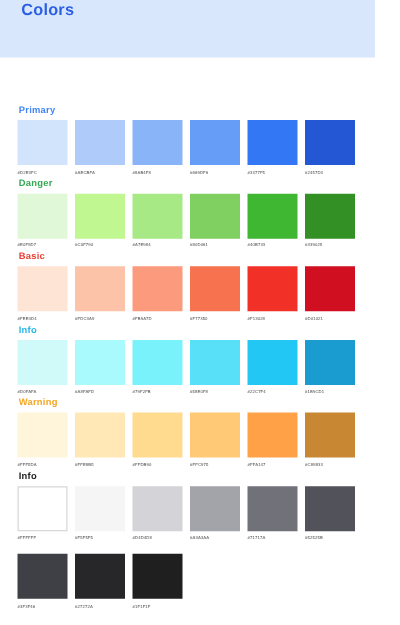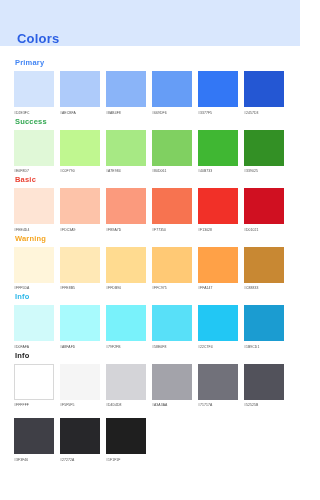--- a/index.html
+++ b/index.html
@@ -19,34 +19,35 @@
     height: 500px;
     position: relative;
     box-sizing: border-box;
   }
 
   
   .header {
     height: 46px;
     background: #d9e7fd;
     display: flex;
-    align-items: flex-end;
+    align-items: flex-start;
     padding-left: 17px;
     box-sizing: border-box;
   }
   .header-title {
     font-size: 13px;
     font-weight: bold;
     color: #2b5fe3;
     letter-spacing: 0.2px;
   }
 
   
   .content {
     padding: 12px 0 0 0;
+    margin-top: 25px;
   }
 
   .section {
     margin-bottom: 1px;
   }
 
   .section-title {
     font-size: 7.5px;
     font-weight: bold;
     padding-left: 15px;
@@ -120,21 +121,21 @@
             <div class="swatch" style="background: rgb(51, 119, 245);"></div>
             <div class="swatch-label">#3377F5</div>
           </div>
           <div class="swatch-cell">
             <div class="swatch" style="background: rgb(36, 87, 211);"></div>
             <div class="swatch-label">#2457D3</div>
           </div>
         </div>
       </div>
       <div class="section">
-        <div class="section-title" style="color: rgb(52, 168, 83);">Success</div>
+        <div class="section-title" style="color: rgb(52, 168, 83);">Danger</div>
         <div class="swatch-row">
           <div class="swatch-cell">
             <div class="swatch" style="background: rgb(224, 248, 215);"></div>
             <div class="swatch-label">#E0F8D7</div>
           </div>
           <div class="swatch-cell">
             <div class="swatch" style="background: rgb(192, 247, 144);"></div>
             <div class="swatch-label">#C0F790</div>
           </div>
           <div class="swatch-cell">
@@ -178,20 +179,49 @@
             <div class="swatch" style="background: rgb(241, 48, 40);"></div>
             <div class="swatch-label">#F13028</div>
           </div>
           <div class="swatch-cell">
             <div class="swatch" style="background: rgb(208, 16, 33);"></div>
             <div class="swatch-label">#D01021</div>
           </div>
         </div>
       </div>
       <div class="section">
+        <div class="section-title" style="color: rgb(41, 182, 232);">Info</div>
+        <div class="swatch-row">
+          <div class="swatch-cell">
+            <div class="swatch" style="background: rgb(208, 250, 250);"></div>
+            <div class="swatch-label">#D0FAFA</div>
+          </div>
+          <div class="swatch-cell">
+            <div class="swatch" style="background: rgb(168, 250, 253);"></div>
+            <div class="swatch-label">#A8FAFD</div>
+          </div>
+          <div class="swatch-cell">
+            <div class="swatch" style="background: rgb(121, 242, 251);"></div>
+            <div class="swatch-label">#79F2FB</div>
+          </div>
+          <div class="swatch-cell">
+            <div class="swatch" style="background: rgb(88, 224, 248);"></div>
+            <div class="swatch-label">#58E0F8</div>
+          </div>
+          <div class="swatch-cell">
+            <div class="swatch" style="background: rgb(34, 199, 244);"></div>
+            <div class="swatch-label">#22C7F4</div>
+          </div>
+          <div class="swatch-cell">
+            <div class="swatch" style="background: rgb(27, 156, 209);"></div>
+            <div class="swatch-label">#1B9CD1</div>
+          </div>
+        </div>
+      </div>
+      <div class="section">
         <div class="section-title" style="color: rgb(245, 166, 35);">Warning</div>
         <div class="swatch-row">
           <div class="swatch-cell">
             <div class="swatch" style="background: rgb(255, 245, 218);"></div>
             <div class="swatch-label">#FFF5DA</div>
           </div>
           <div class="swatch-cell">
             <div class="swatch" style="background: rgb(255, 232, 181);"></div>
             <div class="swatch-label">#FFE8B5</div>
           </div>
@@ -207,49 +237,20 @@
             <div class="swatch" style="background: rgb(255, 161, 71);"></div>
             <div class="swatch-label">#FFA147</div>
           </div>
           <div class="swatch-cell">
             <div class="swatch" style="background: rgb(200, 136, 51);"></div>
             <div class="swatch-label">#C88833</div>
           </div>
         </div>
       </div>
       <div class="section">
-        <div class="section-title" style="color: rgb(41, 182, 232);">Info</div>
-        <div class="swatch-row">
-          <div class="swatch-cell">
-            <div class="swatch" style="background: rgb(208, 250, 250);"></div>
-            <div class="swatch-label">#D0FAFA</div>
-          </div>
-          <div class="swatch-cell">
-            <div class="swatch" style="background: rgb(168, 250, 253);"></div>
-            <div class="swatch-label">#A8FAFD</div>
-          </div>
-          <div class="swatch-cell">
-            <div class="swatch" style="background: rgb(121, 242, 251);"></div>
-            <div class="swatch-label">#79F2FB</div>
-          </div>
-          <div class="swatch-cell">
-            <div class="swatch" style="background: rgb(88, 224, 248);"></div>
-            <div class="swatch-label">#58E0F8</div>
-          </div>
-          <div class="swatch-cell">
-            <div class="swatch" style="background: rgb(34, 199, 244);"></div>
-            <div class="swatch-label">#22C7F4</div>
-          </div>
-          <div class="swatch-cell">
-            <div class="swatch" style="background: rgb(27, 156, 209);"></div>
-            <div class="swatch-label">#1B9CD1</div>
-          </div>
-        </div>
-      </div>
-      <div class="section">
         <div class="section-title" style="color: rgb(34, 34, 34);">Info</div>
         <div class="swatch-row">
           <div class="swatch-cell">
             <div class="swatch bordered" style="background: rgb(255, 255, 255);"></div>
             <div class="swatch-label">#FFFFFF</div>
           </div>
           <div class="swatch-cell">
             <div class="swatch" style="background: rgb(245, 245, 245);"></div>
             <div class="swatch-label">#F5F5F5</div>
           </div>

